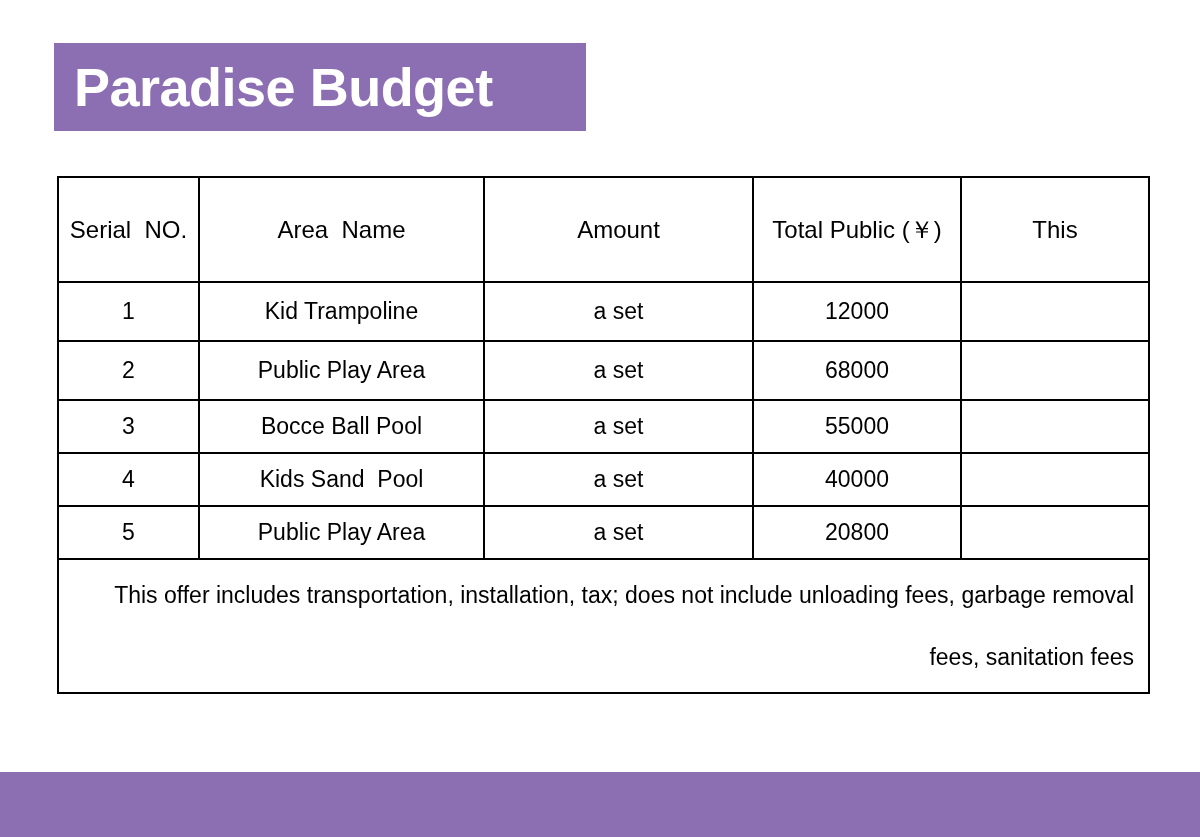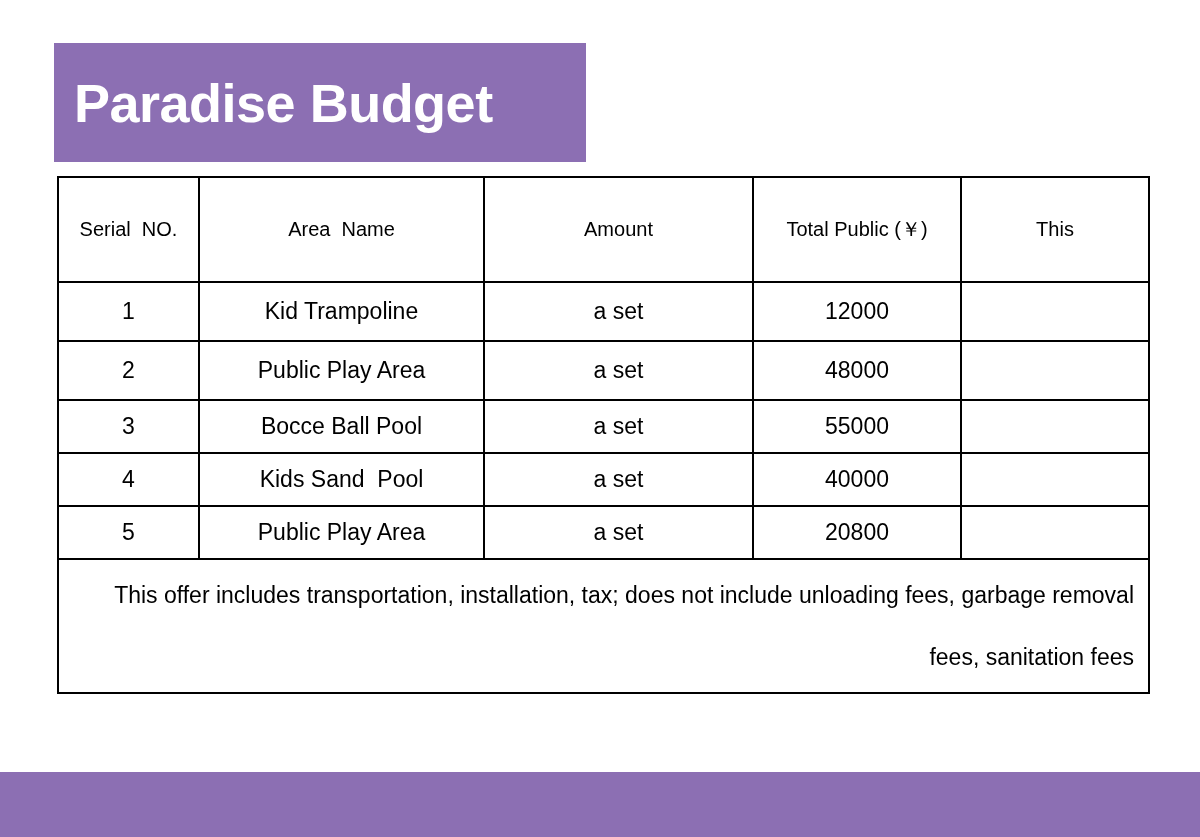--- a/index.html
+++ b/index.html
@@ -23,21 +23,21 @@
     height: 837px;
     background: #ffffff;
   }
 
   
   .title-banner {
     position: absolute;
     left: 54px;
     top: 43px;
     width: 532px;
-    height: 119px;
+    height: 88px;
     background: #8C6FB3;
     display: flex;
     align-items: center;
   }
   .title-text {
     color: #ffffff;
     font-size: 54px;
     font-weight: bold;
     letter-spacing: -0.5px;
     padding-left: 20px;
@@ -66,21 +66,21 @@
     padding: 0;
     white-space: pre;
   }
 
   .col-serial  { width: 141px; }
   .col-area    { width: 285px; }
   .col-amount  { width: 269px; }
   .col-budget  { width: 208px; }
   .col-note    { width: 188px; }
 
-  .row-header td { height: 103px; font-size: 20px; }
+  .row-header td { height: 103px; font-size: 24px; }
   .row-item td   { height: 57px; }
   .row-item.tight td { height: 51px; }
   .row-total td  { height: 49px; }
 
   .row-note td {
     height: 132px;
     text-align: right;
     vertical-align: middle;
     padding: 0 14px;
     font-size: 23px;
@@ -129,21 +129,21 @@
         <td>Kid Trampoline</td>
         <td>a set</td>
         <td>12000</td>
         <td></td>
       </tr>
 
       <tr class="row-item">
         <td>2</td>
         <td>Public Play Area</td>
         <td>a set</td>
-        <td>48000</td>
+        <td>68000</td>
         <td></td>
       </tr>
 
       <tr class="row-item tight">
         <td>3</td>
         <td>Bocce Ball Pool</td>
         <td>a set</td>
         <td>55000</td>
         <td></td>
       </tr>

